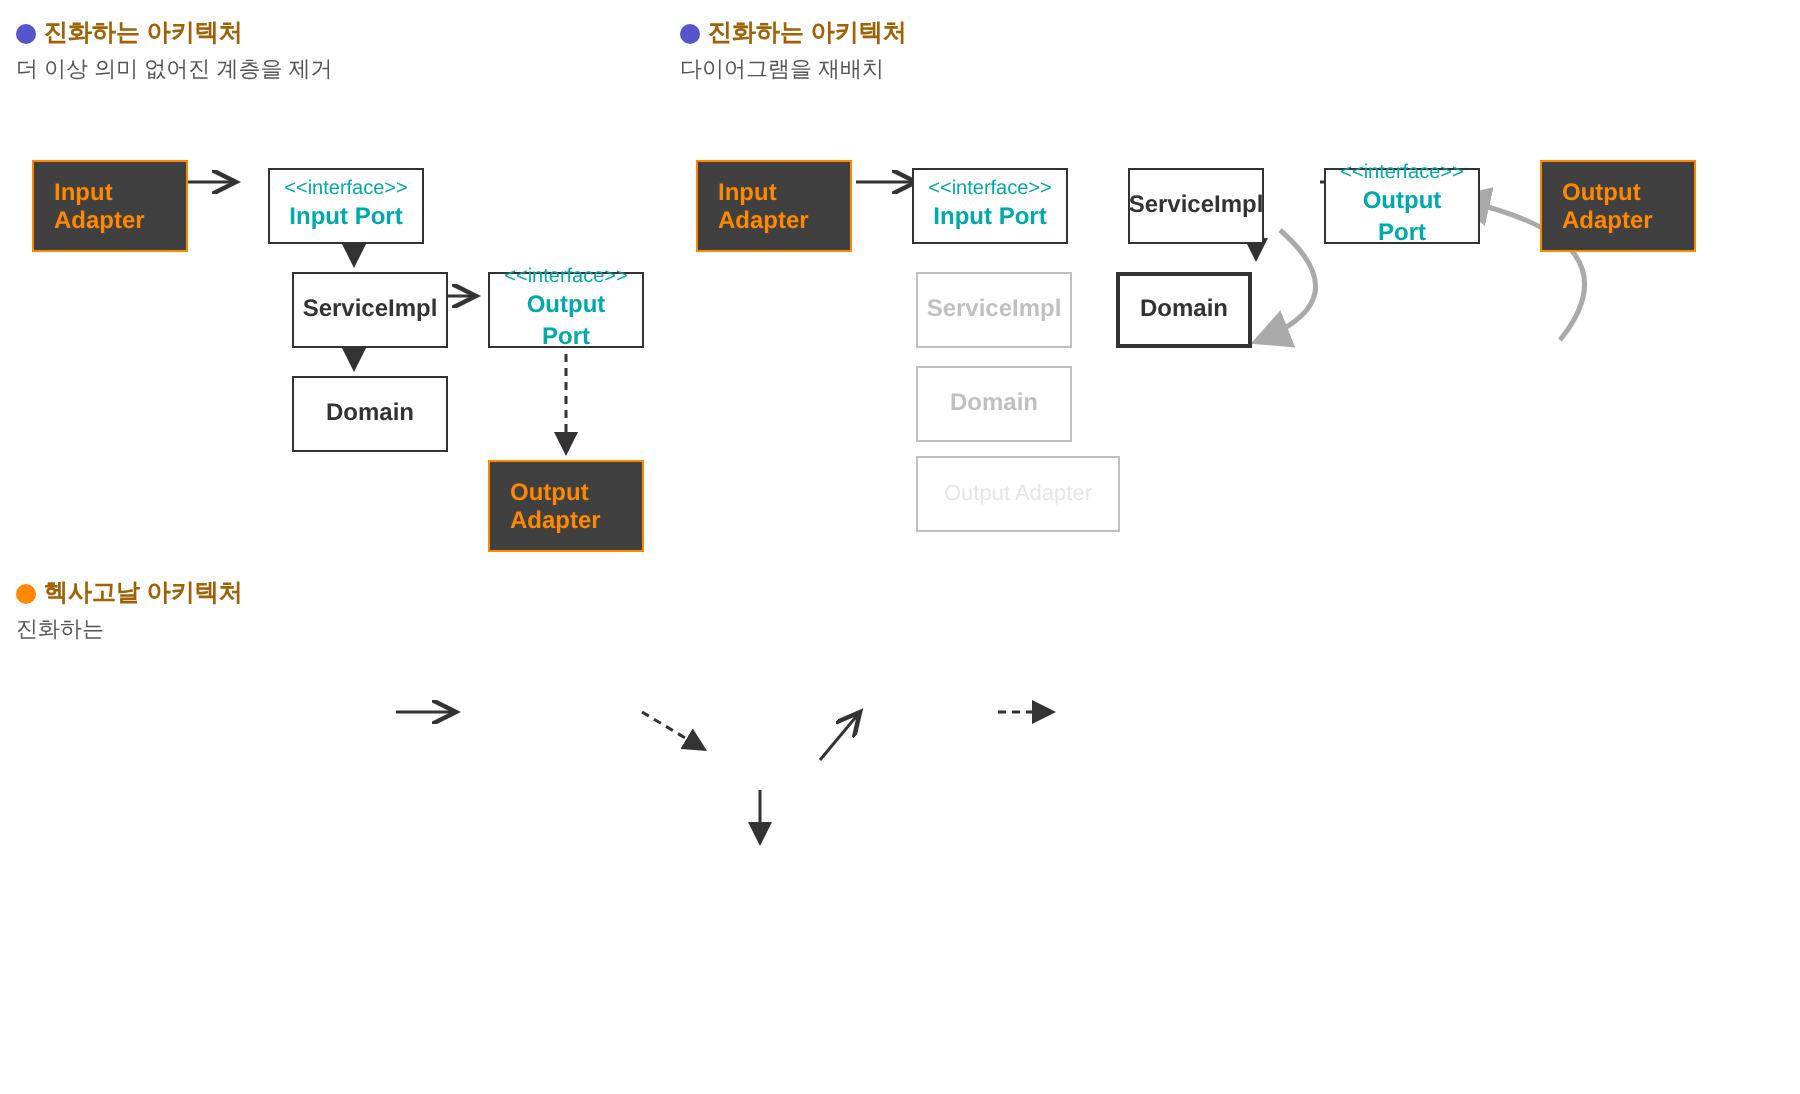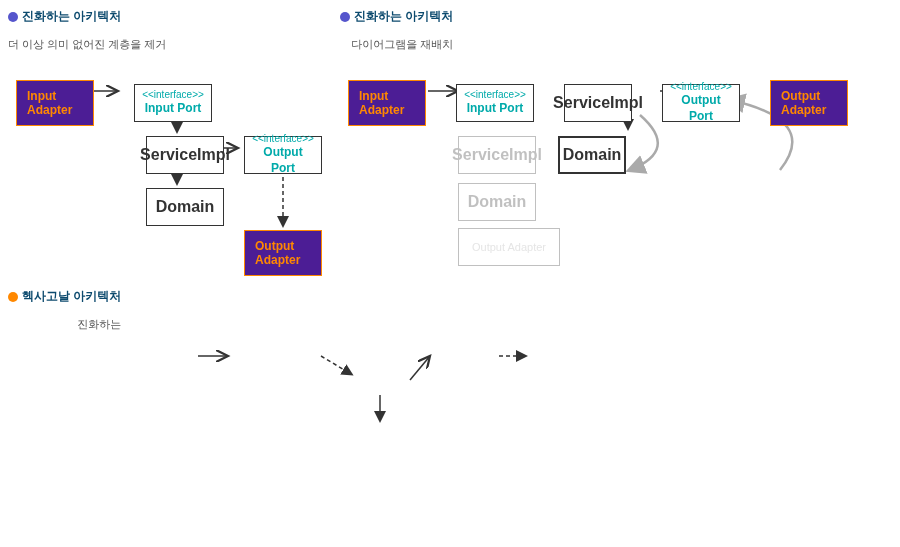--- a/index.html
+++ b/index.html
@@ -9,39 +9,38 @@
       font-size: 12px;
       width: 900px;
       height: 547px;
       overflow: hidden;
       position: relative;
     }
 
     .section-title {
       font-size: 12px;
       font-weight: bold;
-      color: #0c4a6e;
+      color: #a16207;
       display: flex;
       align-items: center;
       gap: 4px;
     }
     .section-title .dot {
       width: 10px;
       height: 10px;
       border-radius: 50%;
       display: inline-block;
     }
     .dot-blue { background: #5555cc; }
     .dot-orange { background: #ff8800; }
 
     .subtitle {
       font-size: 11px;
       color: #555;
-      margin-top: 12px;
-      text-align: right;
+      margin-top: 2px;
     }
 
     
     .uml-box {
       border: 1.5px solid #333;
       background: #fff;
       display: flex;
       flex-direction: column;
       align-items: center;
       justify-content: center;
@@ -53,28 +52,28 @@
       color: #00aaaa;
       line-height: 1.2;
     }
     .uml-box .name {
       font-size: 12px;
       font-weight: bold;
       color: #00aaaa;
       line-height: 1.3;
     }
     .uml-box .name-black {
-      font-size: 16px;
+      font-size: 12px;
       font-weight: bold;
       color: #333;
       line-height: 1.3;
     }
     .uml-box-orange {
       border: 1.5px solid #ff8800;
-      background: #4c1d95;
+      background: #404040;
       display: flex;
       align-items: center;
       justify-content: center;
       padding: 22px 10px;
       font-weight: bold;
       color: #ff8800;
       font-size: 12px;
     }
 
     

